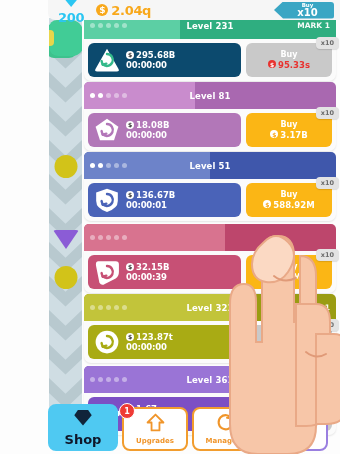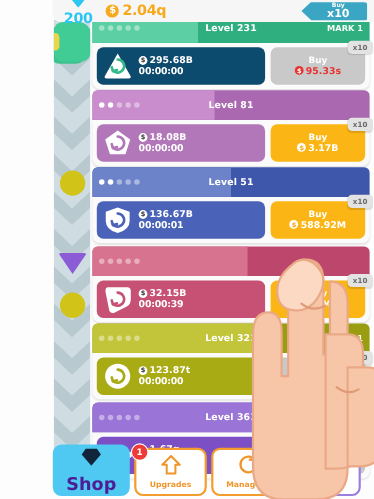--- a/index.html
+++ b/index.html
@@ -76,21 +76,21 @@
   .x10{position:absolute;top:-6px;right:-7px;background:#e3e3e3;color:#6c6c6c;font-size:6.5px;
      font-weight:bold;border-radius:4px;padding:2px 5px;box-shadow:0 1px 1px rgba(0,0,0,.12);}
 
   
   .nav{position:absolute;left:42px;right:0;bottom:0;height:44px;display:flex;align-items:flex-end;
      gap:4px;padding:0 4px 3px 6px;box-sizing:border-box;z-index:45;}
   .nav-btn{width:62px;height:40px;border-radius:8px;background:#fff;border:2px solid #f29d2e;
      display:flex;flex-direction:column;align-items:center;justify-content:center;gap:1px;position:relative;}
   .nav-btn .lab{font-size:7px;font-weight:bold;color:#f0952a;}
   .nav-btn.shop{background:#4fc9f2;border-color:#4fc9f2;width:66px;height:43px;}
-  .nav-btn.shop .lab{font-size:16px;color:#4c1d95;}
+  .nav-btn.shop .lab{font-size:13px;color:#0f172a;}
   .nav-btn.prestige{border-color:#9a7fe0;}
   .nav-btn.prestige .lab{color:#8a73cf;}
   .badge{position:absolute;top:-6px;left:-5px;width:14px;height:14px;border-radius:50%;
      background:#ef3b36;color:#fff;font-size:8px;font-weight:bold;
      display:flex;align-items:center;justify-content:center;border:1.5px solid #fff;}
 
   
   .hand{position:absolute;right:-14px;bottom:0;width:150px;height:270px;z-index:60;pointer-events:none;}
 </style>
 </head>

